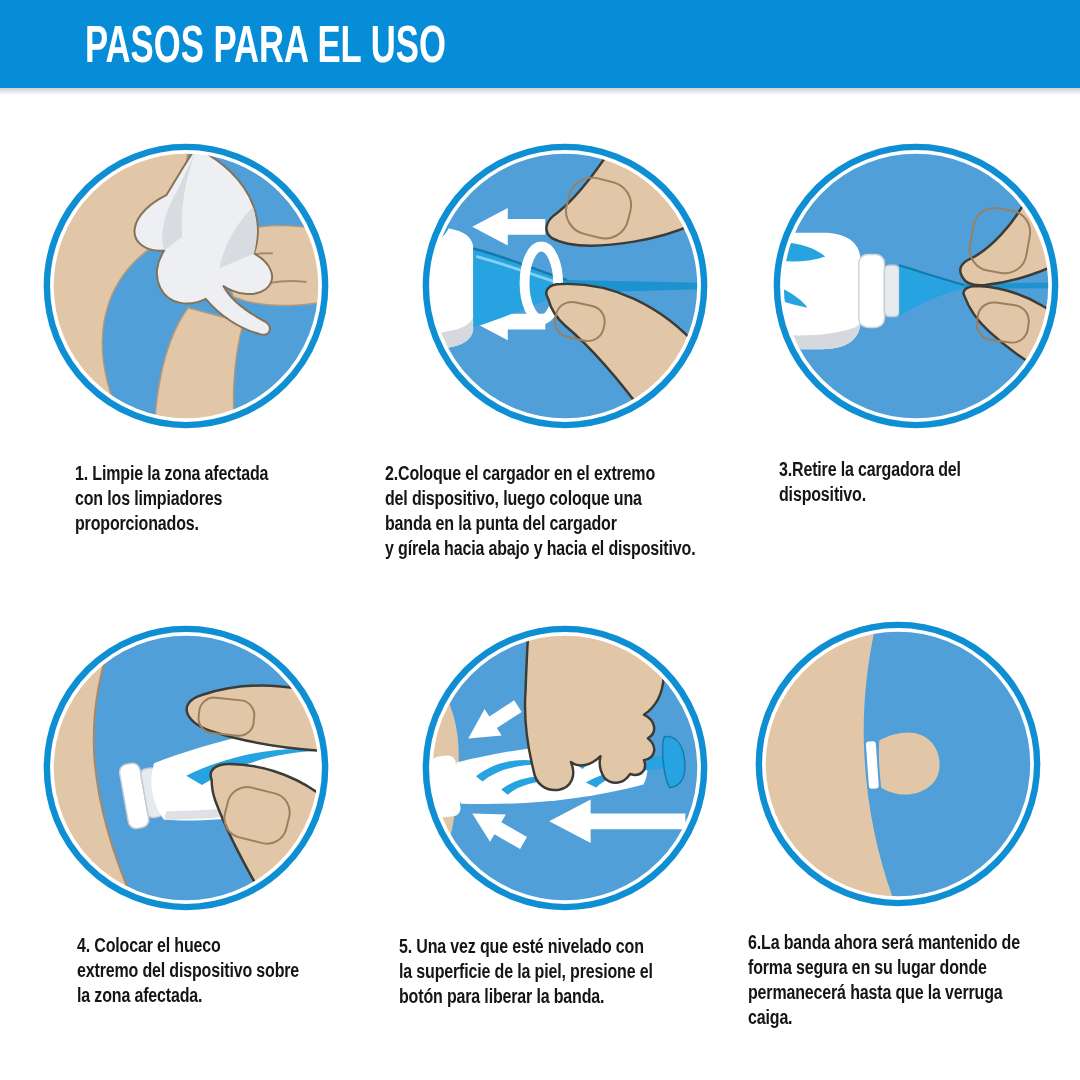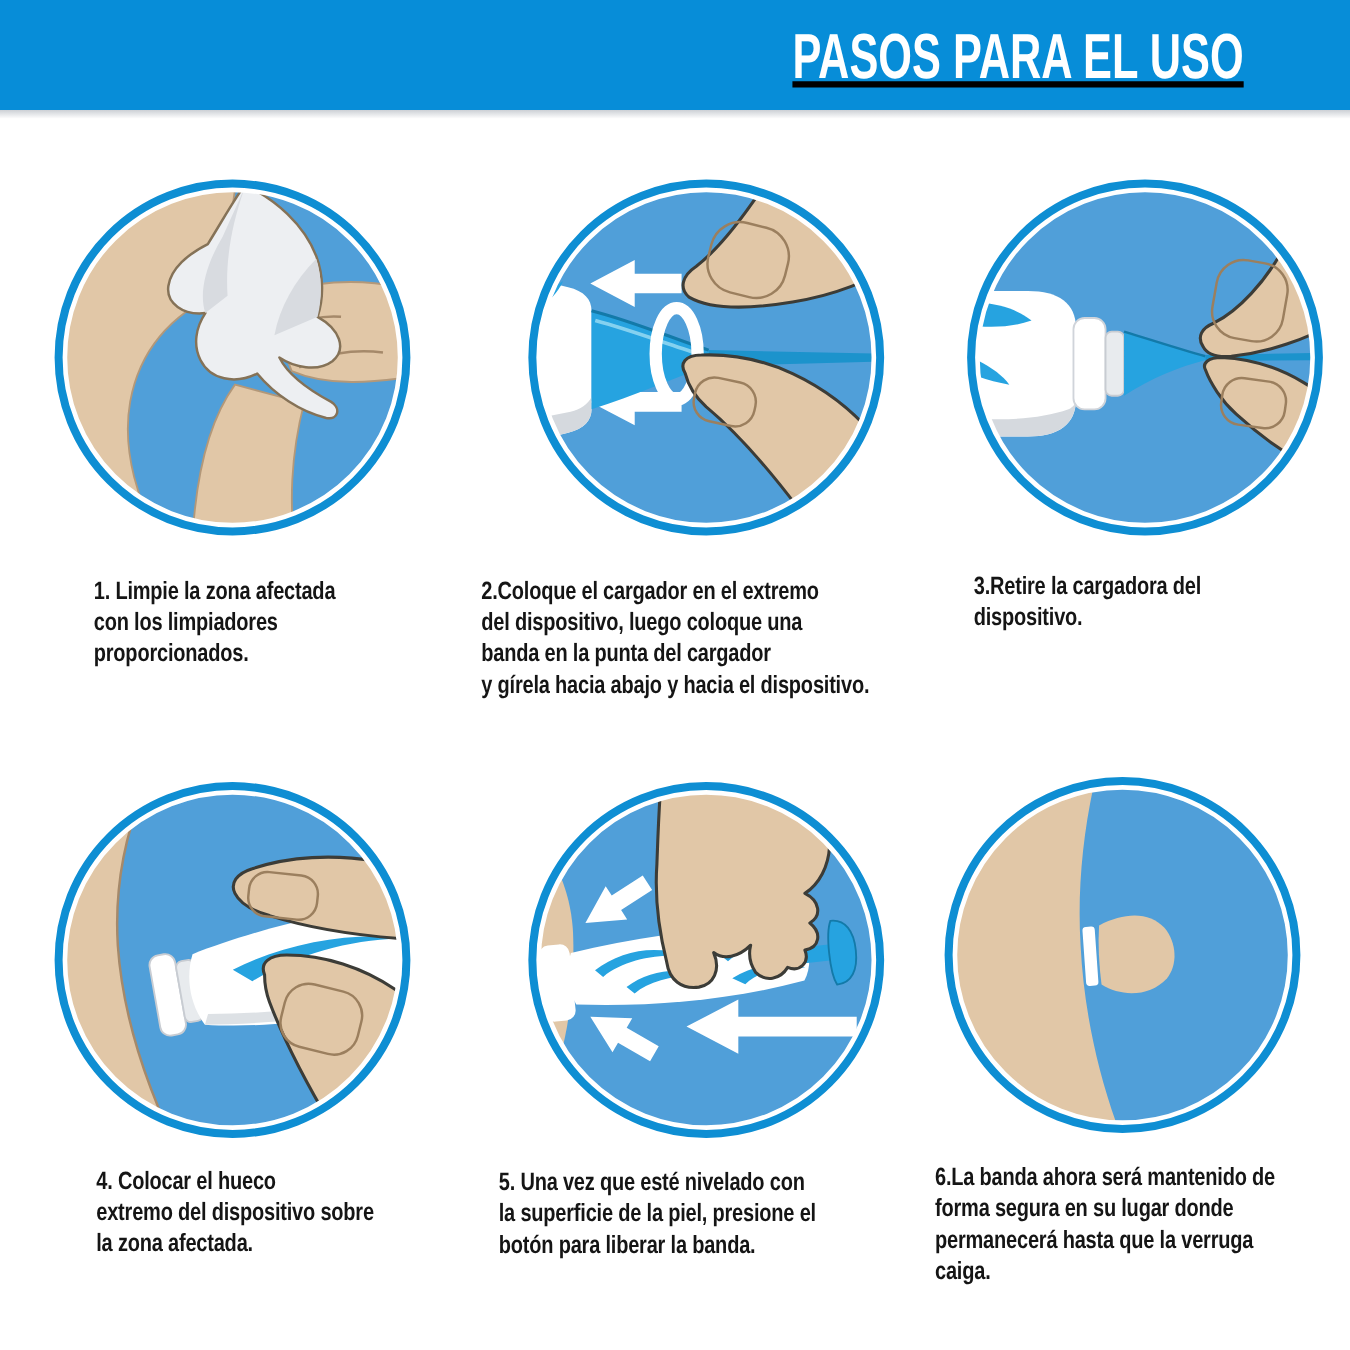--- a/index.html
+++ b/index.html
@@ -8,21 +8,21 @@
     --circle-bg-blue:#509fd9;
     --skin:#e1c7a7;
     --device-accent-blue:#26a3e0;
     --text-color:#151515;
     --background:#ffffff;
   }
   html,body{margin:0;padding:0;}
   body{width:1080px;height:1080px;background:var(--background);font-family:"Liberation Sans",sans-serif;}
   .page{position:relative;width:1080px;height:1080px;overflow:hidden;background:var(--background);}
   .banner{position:absolute;top:0;left:0;width:1080px;height:88px;background:var(--banner-blue);
-          display:flex;align-items:center;justify-content:flex-end;text-decoration:underline;}
+          display:flex;align-items:center;justify-content:flex-start;}
   .banner::after{content:"";position:absolute;top:88px;left:0;width:100%;height:7px;
           background:linear-gradient(to bottom,rgba(110,120,135,.35),rgba(255,255,255,0));}
   .banner h1{margin:0;color:#fff;font-size:51px;font-weight:700;white-space:nowrap;
           transform:scaleX(.68);letter-spacing:0;}
   .fig{position:absolute;width:296px;height:296px;}
   .fig svg{width:100%;height:100%;display:block;}
   .caption{position:absolute;margin:0;font-weight:700;font-size:20px;line-height:25px;
           color:var(--text-color);white-space:pre;letter-spacing:-0.2px;
           transform:scaleX(.8);transform-origin:0 0;}
   .f-bg{fill:var(--circle-bg-blue);}

